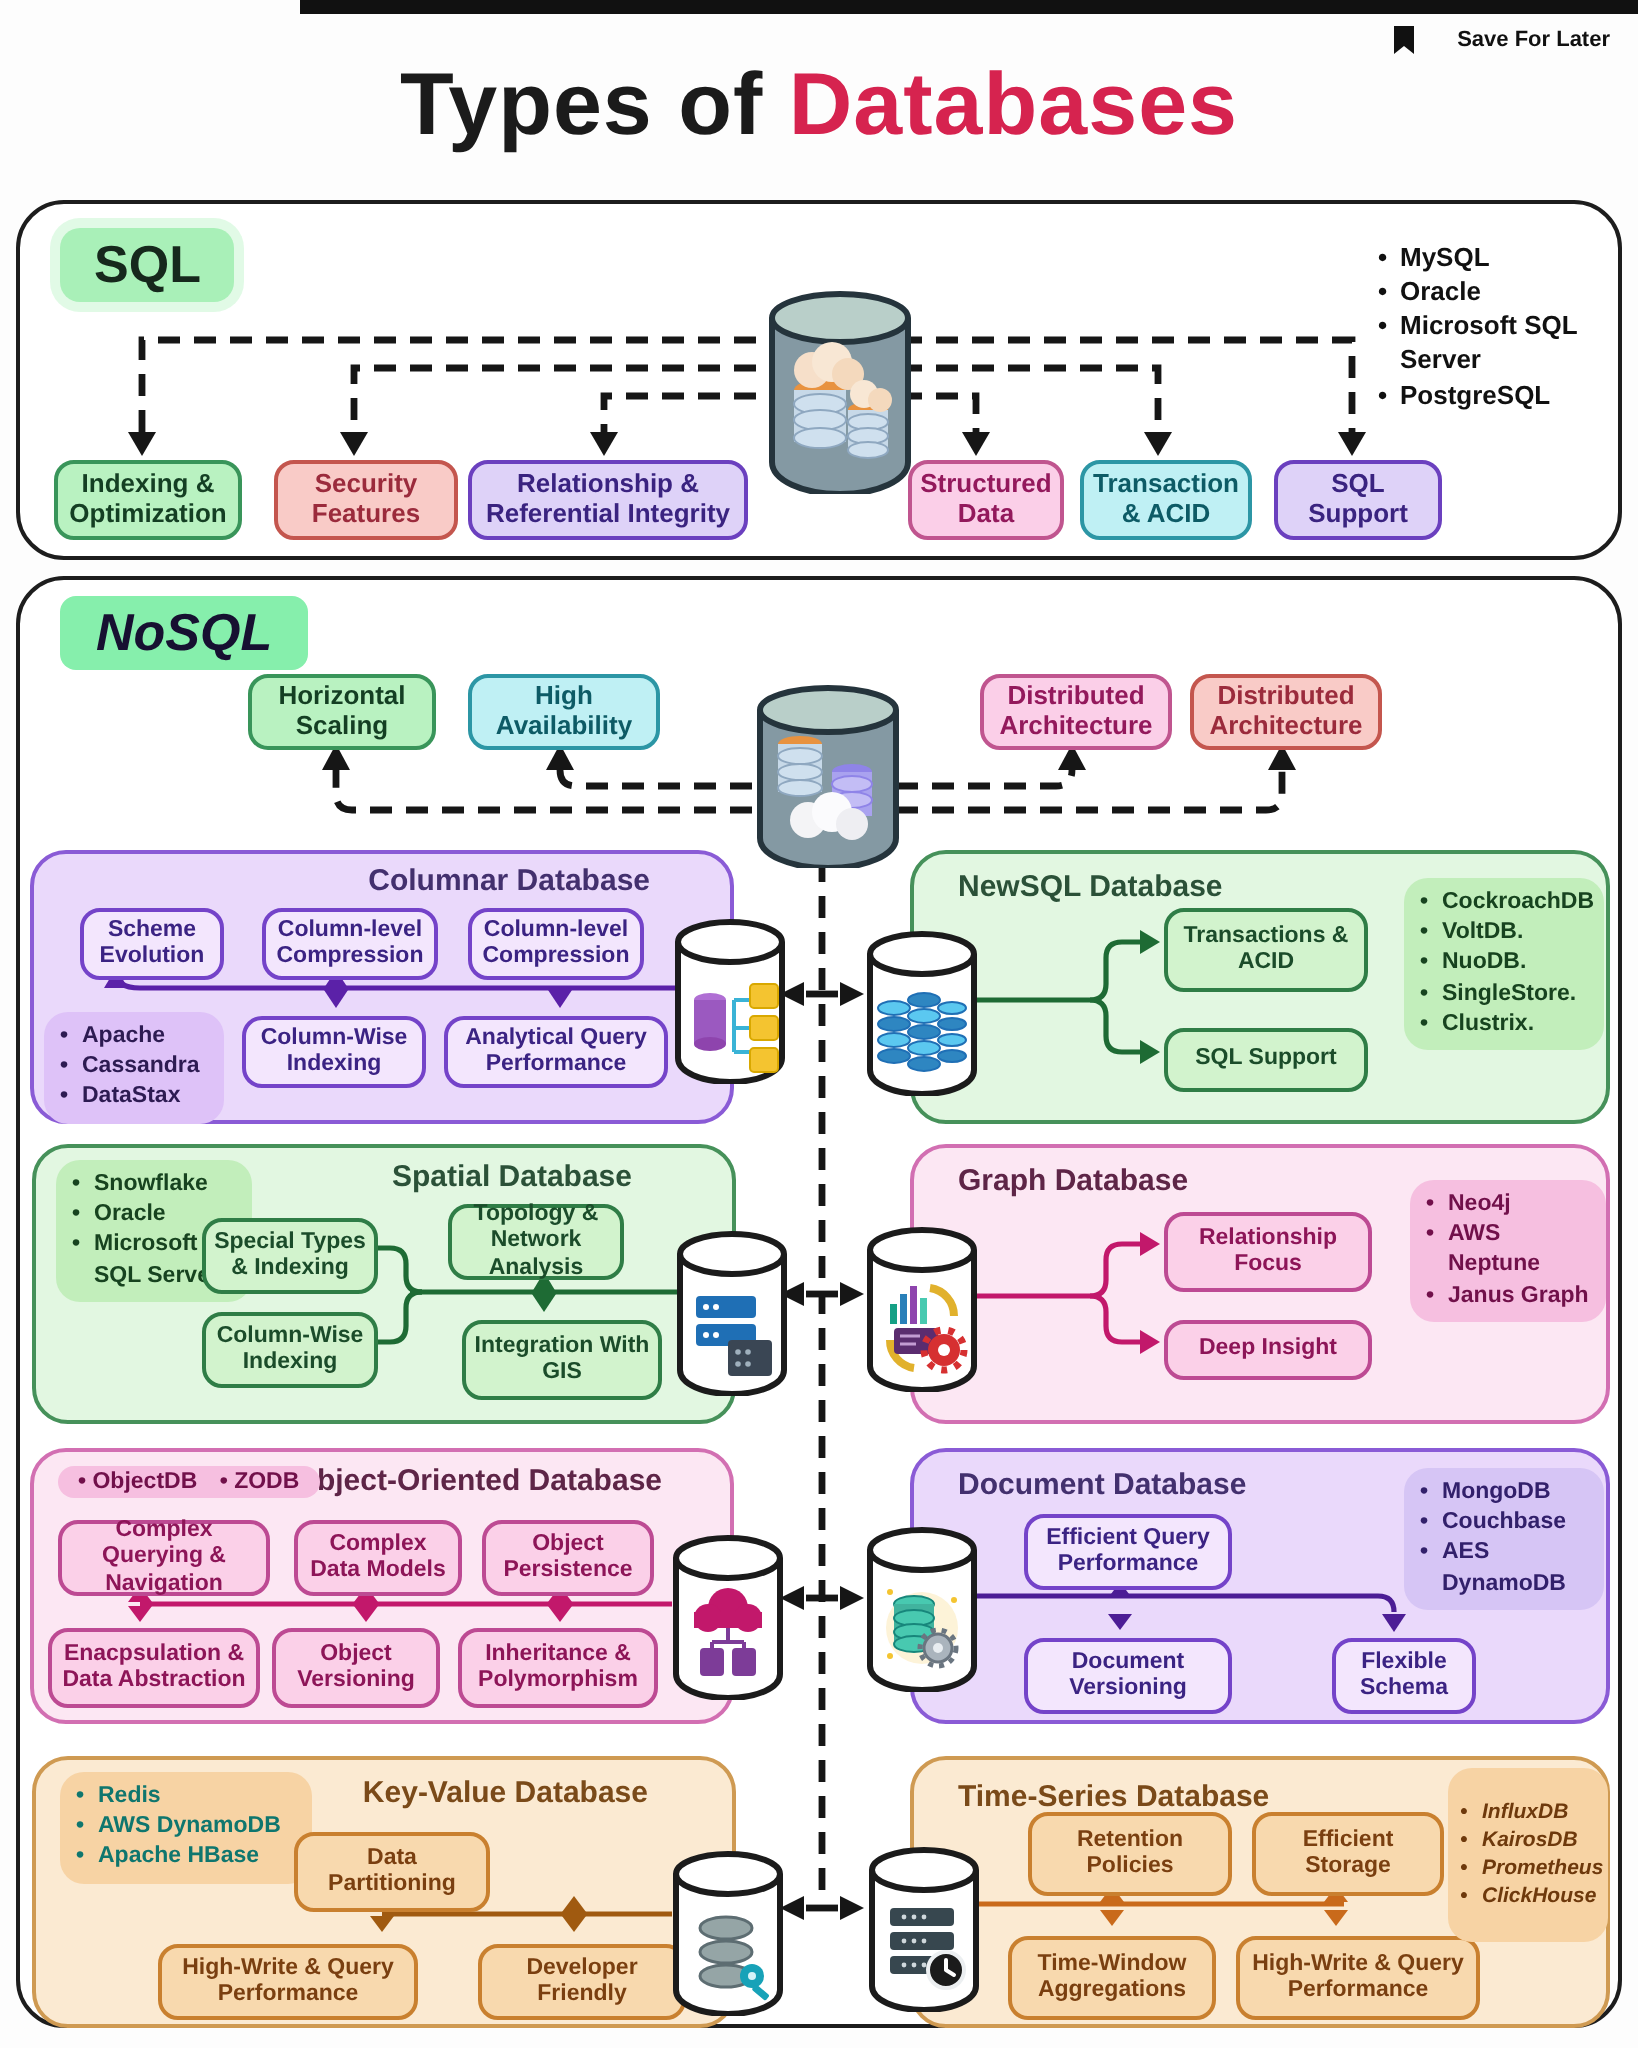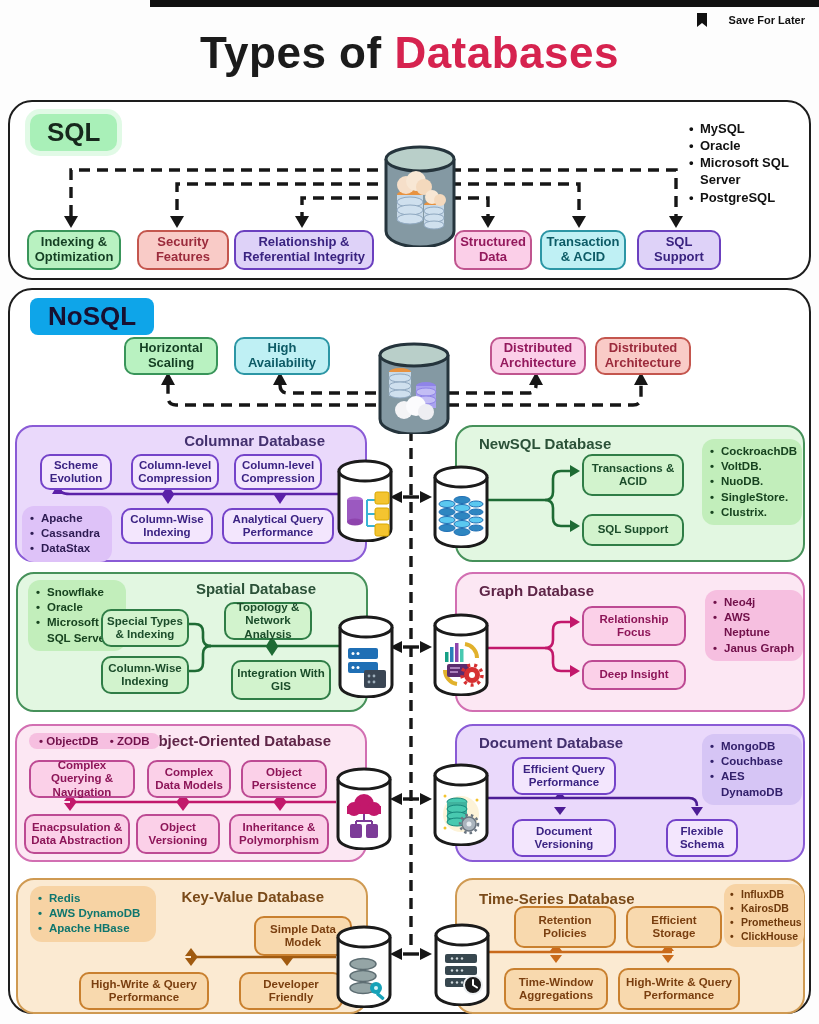--- a/index.html
+++ b/index.html
@@ -28,21 +28,21 @@
   .b-red   {background:#f9cbc7;border:2px solid #c4564e;color:#9b2b3c;}
   .ib-purple{background:#f3e6fd;border:2px solid #7443c9;color:#3b2383;}
   .ib-green {background:#d2f3cd;border:2px solid #2f7d46;color:#1b4c2a;}
   .ib-pink  {background:#fbd0e8;border:2px solid #bd4a93;color:#8d1558;}
   .ib-orange{background:#f8d9ae;border:2px solid #c9802f;color:#7a3f10;}
   .sqlrow{font-size:13px;}
   .sub{font-size:11.5px;}
   .pill{position:absolute;display:inline-block;border-radius:12px;font-weight:800;z-index:3;}
   .sql-pill{left:20px;top:12px;background:#a9f0b8;color:#16281c;font-size:26px;padding:3px 17px;border-radius:10px;
             box-shadow:0 0 0 5px rgba(169,240,184,.35);}
-  .nosql-pill{left:20px;top:8px;background:#0ea5e9;color:#171031;font-size:26px;padding:3px 18px;border-radius:8px;}
+  .nosql-pill{left:20px;top:8px;background:#86efac;color:#171031;font-size:26px;padding:3px 18px;border-radius:8px;font-style:italic;}
   ul.blist{margin:0;padding:0;font-weight:700;z-index:3;position:absolute;}
   ul.blist li{list-style:none;position:relative;padding-left:11px;line-height:1.32;}
   ul.blist li::before{content:"•";position:absolute;left:0;}
   .dark{color:#111;font-size:13px;}
   .prodpill{position:absolute;border-radius:12px;z-index:3;box-sizing:border-box;padding:5px 8px;}
   .prodpill ul{position:static;font-size:11.5px;}
   .icon{position:absolute;z-index:4;}
   svg.overlay{position:absolute;left:0;top:0;z-index:2;pointer-events:none;}
 </style>
 </head>
@@ -299,21 +299,21 @@
 
     <div class="subpanel theme-orange" style="left:6px;top:588px;width:352px;height:136px;">
       <div class="sp-title t-orange" style="right:42px;top:8px;">Key-Value Database</div>
       <div class="prodpill" style="left:12px;top:6px;width:126px;background:#f7d3a4;color:#0f766e;">
         <ul class="blist">
           <li>Redis</li>
           <li>AWS DynamoDB</li>
           <li>Apache HBase</li>
         </ul>
       </div>
-      <div class="fbox sub ib-orange" style="left:236px;top:36px;width:98px;height:40px;">Simple Data Modek</div>
+      <div class="fbox sub ib-orange" style="left:129px;top:36px;width:98px;height:40px;">Data Partitioning</div>
       <div class="fbox sub ib-orange" style="left:61px;top:92px;width:130px;height:38px;">High-Write &amp; Query Performance</div>
       <div class="fbox sub ib-orange" style="left:221px;top:92px;width:104px;height:38px;">Developer Friendly</div>
       <svg class="icon" style="left:316px;top:44px;" width="60" height="84" viewBox="0 0 60 84">
         <path d="M4 13 v58 c0 7 11.6 12 26 12 s26-5 26-12 v-58" fill="#fff" stroke="#1b1b1b" stroke-width="3"></path>
         <ellipse cx="30" cy="13" rx="26" ry="10" fill="#fff" stroke="#1b1b1b" stroke-width="3"></ellipse>
         <g stroke="#5d6d72" stroke-width="1.5">
           <ellipse cx="29" cy="40" rx="13" ry="5.5" fill="#95a5a6"></ellipse>
           <ellipse cx="29" cy="52" rx="13" ry="5.5" fill="#95a5a6"></ellipse>
           <ellipse cx="29" cy="64" rx="13" ry="5.5" fill="#95a5a6"></ellipse>
         </g>
@@ -322,21 +322,21 @@
         <circle cx="42" cy="64" r="2" fill="#d5f3f8"></circle>
       </svg>
     </div>
 
     <div class="subpanel theme-orange" style="left:445px;top:588px;width:350px;height:136px;">
       <div class="sp-title t-orange" style="left:22px;top:10px;">Time-Series Database</div>
       <div class="fbox sub ib-orange" style="left:57px;top:26px;width:102px;height:42px;">Retention Policies</div>
       <div class="fbox sub ib-orange" style="left:169px;top:26px;width:96px;height:42px;">Efficient Storage</div>
       <div class="fbox sub ib-orange" style="left:47px;top:88px;width:104px;height:42px;">Time-Window Aggregations</div>
       <div class="fbox sub ib-orange" style="left:161px;top:88px;width:122px;height:42px;">High-Write &amp; Query Performance</div>
-      <div class="prodpill" style="left:267px;top:4px;width:80px;background:#f7d3a4;color:#6e390c;padding:4px 6px;">
+      <div class="prodpill" style="left:267px;top:4px;width:80px;background:#f7d3a4;color:#6e390c;padding:16px 6px;font-style:italic;">
         <ul class="blist" style="font-size:10.5px;">
           <li>InfluxDB</li>
           <li>KairosDB</li>
           <li>Prometheus</li>
           <li>ClickHouse</li>
         </ul>
       </div>
       <svg class="icon" style="left:-25px;top:42px;" width="60" height="84" viewBox="0 0 60 84">
         <path d="M4 13 v58 c0 7 11.6 12 26 12 s26-5 26-12 v-58" fill="#fff" stroke="#1b1b1b" stroke-width="3"></path>
         <ellipse cx="30" cy="13" rx="26" ry="10" fill="#fff" stroke="#1b1b1b" stroke-width="3"></ellipse>

